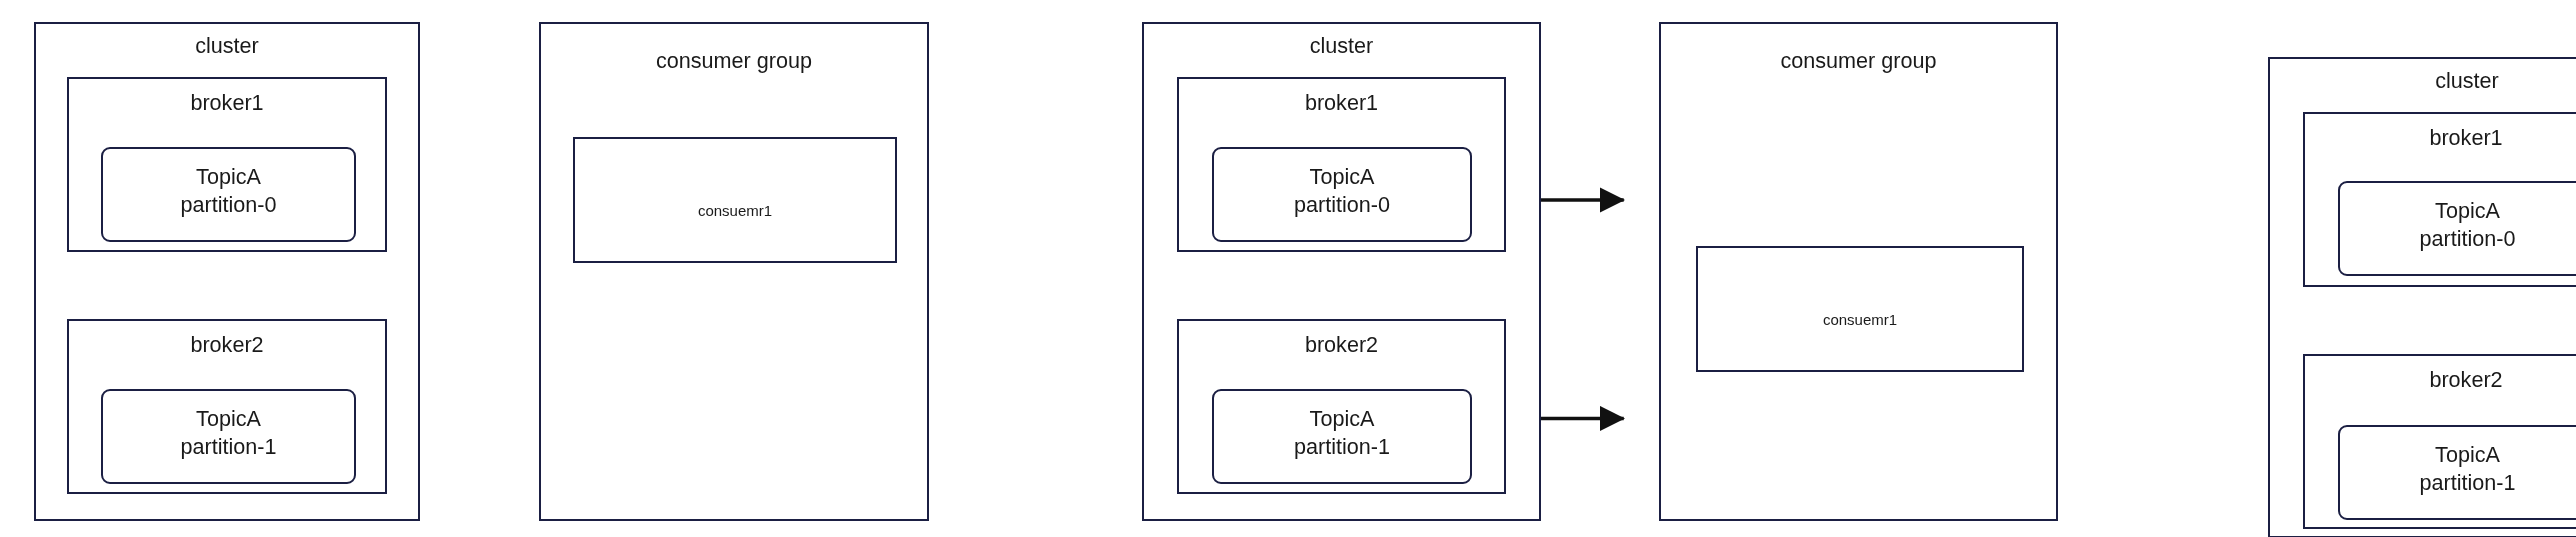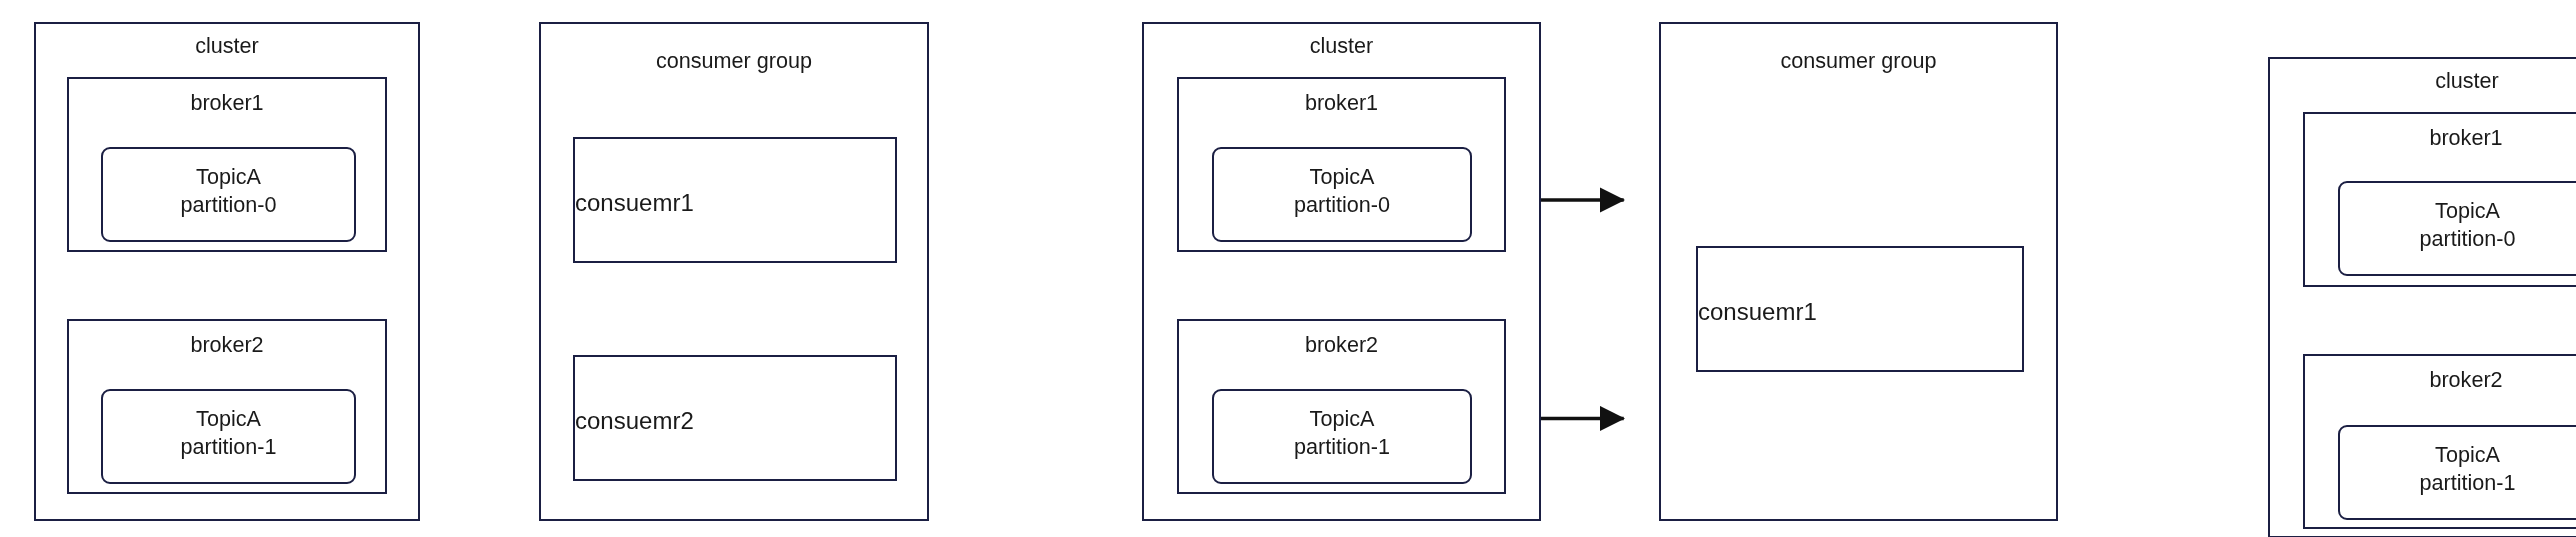--- a/index.html
+++ b/index.html
@@ -56,24 +56,26 @@
     text-align: center;
     color: #1a1a1a;
     font-size: 21.6px;
     line-height: 1.28;
   }
   .partition-label span { display: block; }
   .consumer-label {
     position: absolute;
     left: 0;
     right: 0;
+    text-align: center;
     color: #1a1a1a;
-    font-size: 24px;
+    font-size: 15px;
     line-height: 1;
     white-space: nowrap;
+    margin-top: 12px;
   }
   
   .arrows {
     position: absolute;
     left: 0;
     top: 0;
     width: 3165px;
     height: 538px;
     pointer-events: none;
   }
@@ -107,23 +109,20 @@
         <span>TopicA</span>
         <span>partition-1</span>
       </div>
     </div>
 
     <div class="box group-box" style="left:539px; top:21.6px; width:390px; height:499px;">
       <div class="box-label" style="top:26px;">consumer group</div>
     </div>
     <div class="box consumer-box" style="left:573px; top:137px; width:324px; height:126px;">
       <div class="consumer-label" style="top:52px;">consuemr1</div>
-    </div>
-    <div class="box consumer-box" style="left:573px; top:355px; width:324px; height:126px;">
-      <div class="consumer-label" style="top:52px;">consuemr2</div>
     </div>
 
     <svg class="arrows" viewBox="0 0 2048 1044">
       <defs>
         <marker id="ah1" viewBox="0 0 10 10" refX="9.5" refY="5" markerWidth="7" markerHeight="7" orient="auto-start-reverse">
           <path d="M 0 0 L 10 5 L 0 10 z" fill="#111111"></path>
         </marker>
       </defs>
       <line x1="690" y1="388" x2="1104" y2="388" stroke="#111111" stroke-width="7" marker-end="url(#ah1)"></line>
       <line x1="690" y1="812" x2="1104" y2="812" stroke="#111111" stroke-width="7" marker-end="url(#ah1)"></line>

